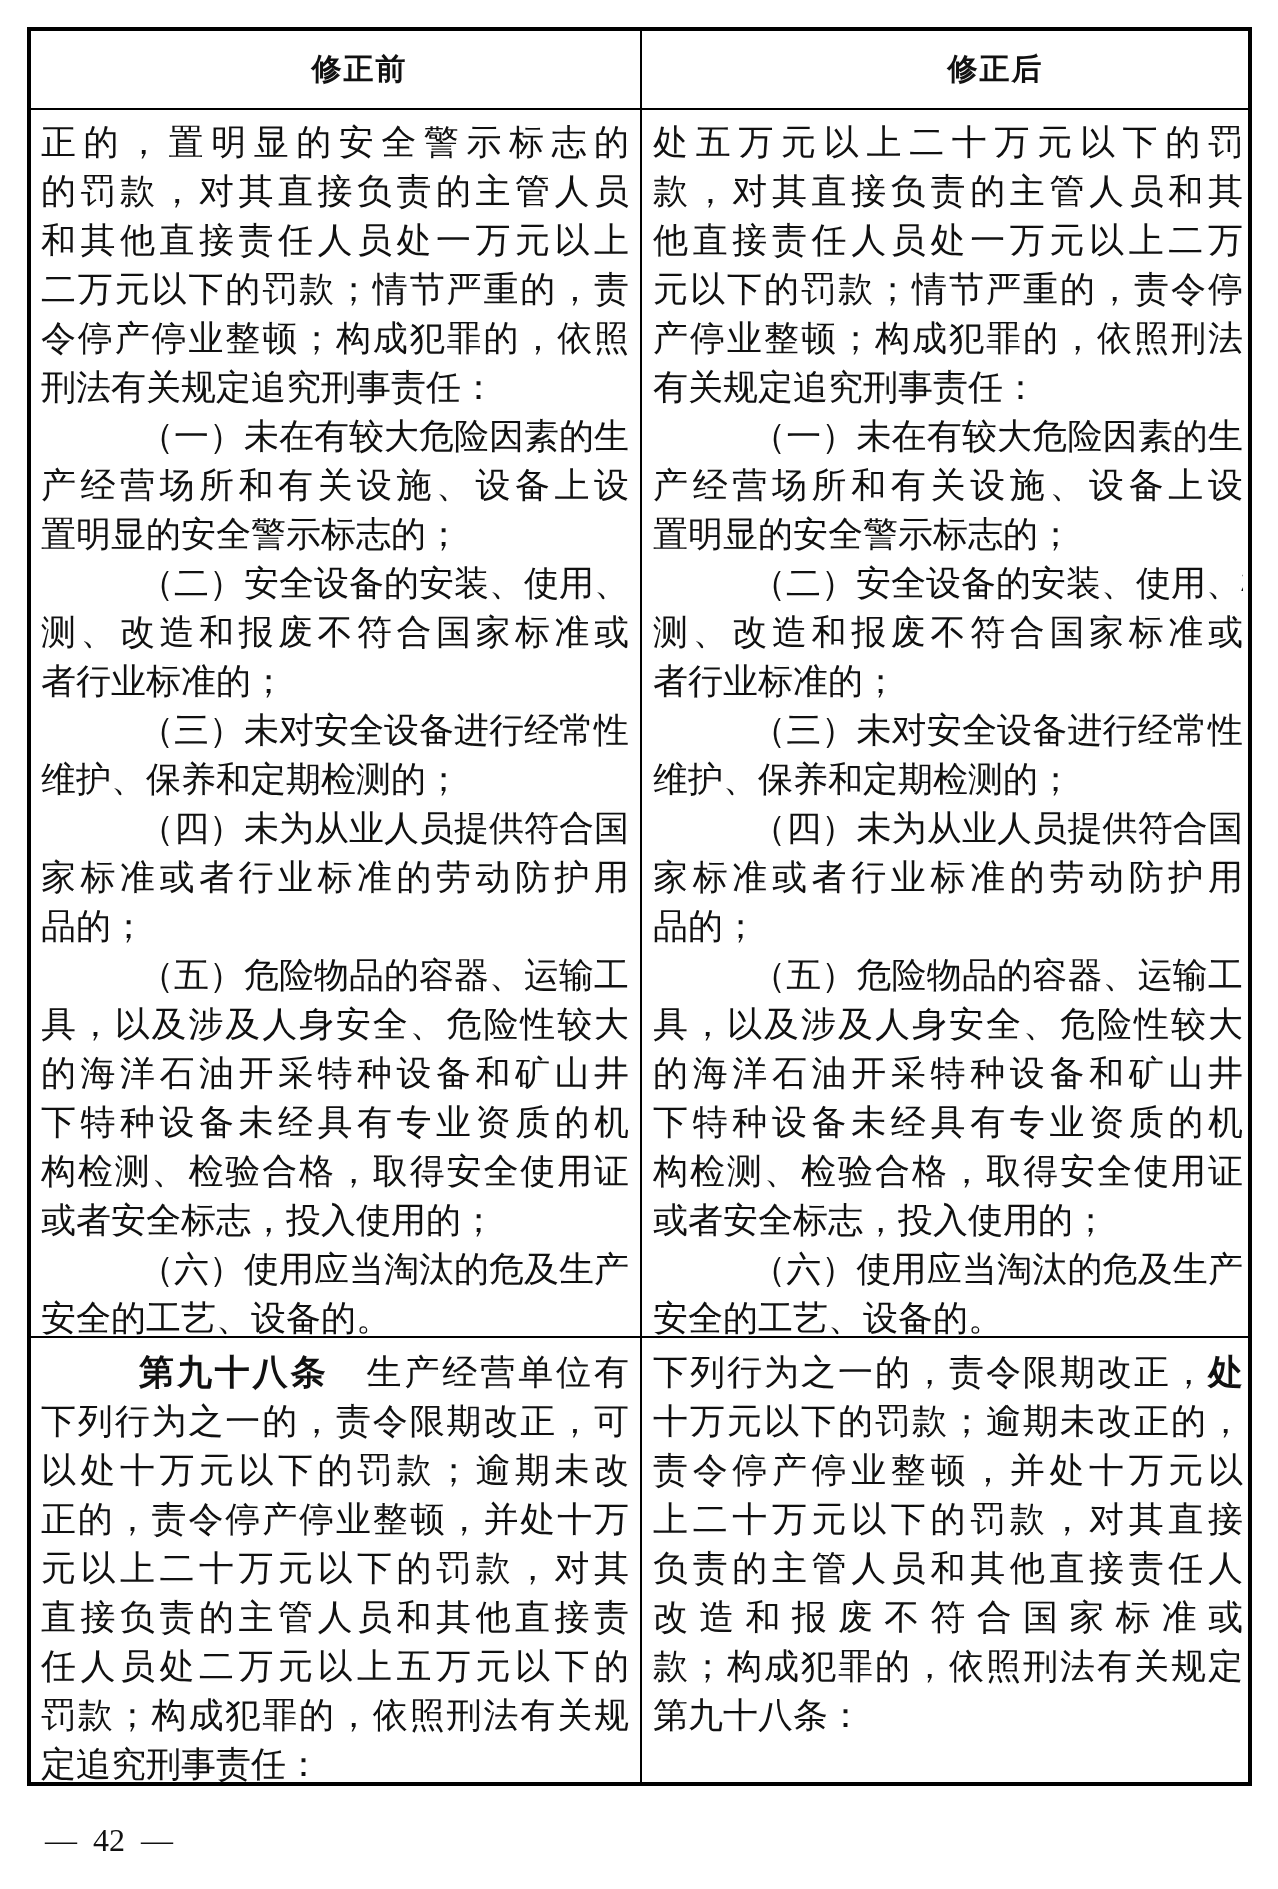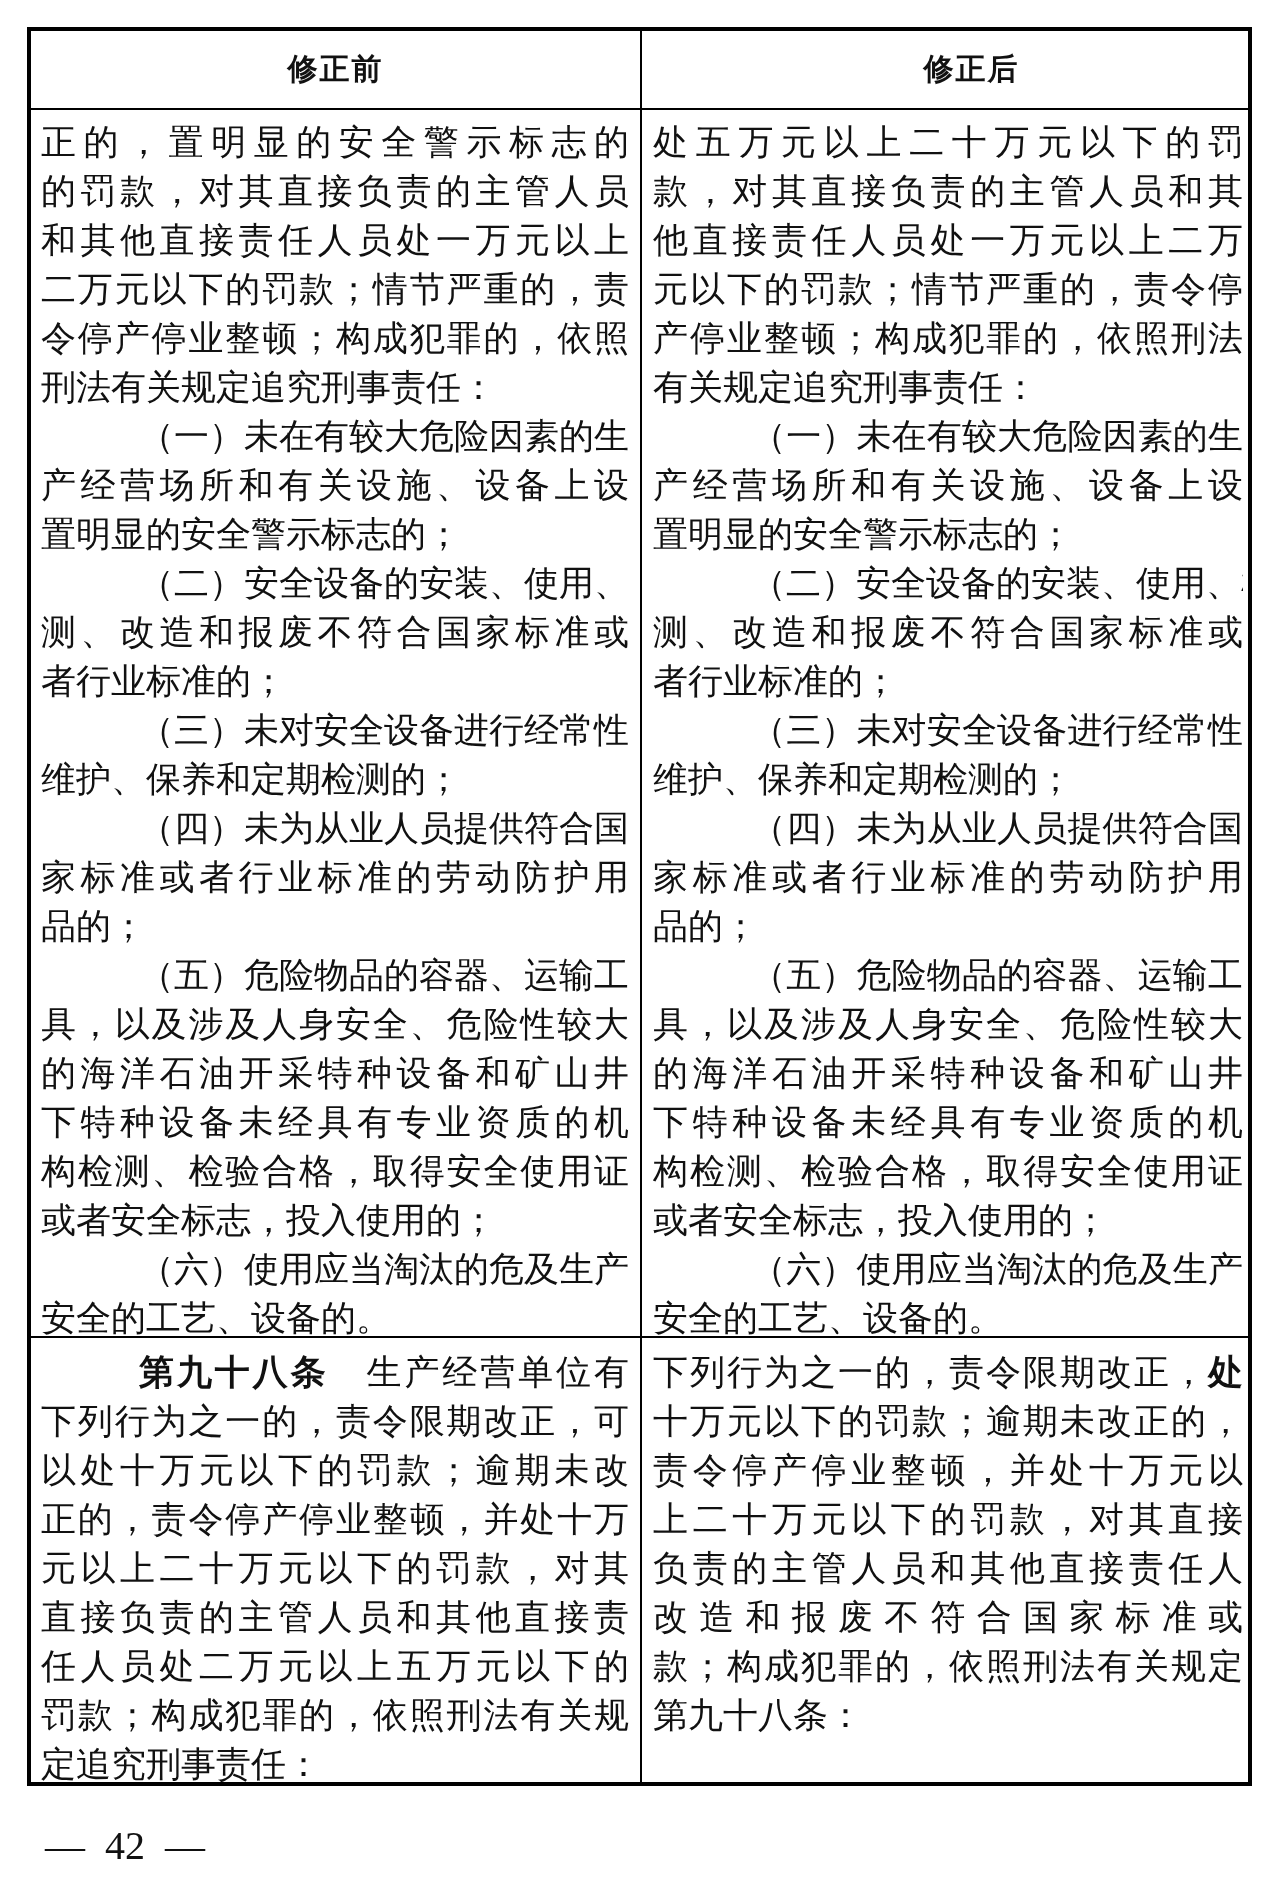--- a/index.html
+++ b/index.html
@@ -3,32 +3,32 @@
 <meta charset="utf-8">
 <style>
   html, body { margin:0; padding:0; background:#ffffff; }
   body { width:1278px; height:1889px; position:relative; overflow:hidden;
          font-family:"DejaVu Serif","Liberation Serif",serif; color:#111; }
   .tbl { position:absolute; left:27px; top:27px; width:1225px; height:1759px;
          border:4px solid #000; box-sizing:border-box; border-left-width:4px; }
   .hdr { position:absolute; left:0; top:0; width:100%; height:79px; border-bottom:2px solid #000; box-sizing:border-box; }
   .vline { position:absolute; left:609px; top:0; width:2px; height:100%; background:#000; }
   .hcell { position:absolute; top:0; height:77px; display:flex; align-items:center; justify-content:center;
-           font-family:"DejaVu Sans","Liberation Sans",sans-serif; font-size:30px; font-weight:bold; letter-spacing:2px; }
+           font-family:"DejaVu Sans","Liberation Sans",sans-serif; font-size:30px; font-weight:bold; letter-spacing:2px;padding-left:24px; }
   .hcell.l { left:0; width:609px; }
   .hcell.r { left:611px; width:659px;font-family:Liberation Mono, monospace; }
   .rowdiv { position:absolute; left:0; width:100%; height:2px; background:#000; }
   .cell { position:absolute; box-sizing:border-box; }
   .cell.l { left:10px; width:588px; }
   .cell.r { left:622px; width:590px; }
   .line { height:49px; line-height:49px; font-size:35px; text-align:justify; text-align-last:justify; white-space:nowrap; overflow:hidden; }
   .line.short { text-align-last:left; }
   .line.indent { padding-left:98px; }
   .bold { font-family:"DejaVu Sans","Liberation Sans",sans-serif; font-weight:bold; }
-  .pagenum { position:absolute; left:45px; top:1822px; font-size:40px; font-family:"Liberation Serif","DejaVu Serif",serif; white-space:pre; }
+  .pagenum { position:absolute; left:45px; top:1822px; font-size:32px; font-family:"Liberation Serif","DejaVu Serif",serif; white-space:pre; }
 </style>
 </head>
 <body>
 
 <div class="tbl">
   <div class="vline"></div>
   <div class="hdr">
     <div class="hcell l">修正前</div>
     <div class="hcell r">修正后</div>
   </div>

